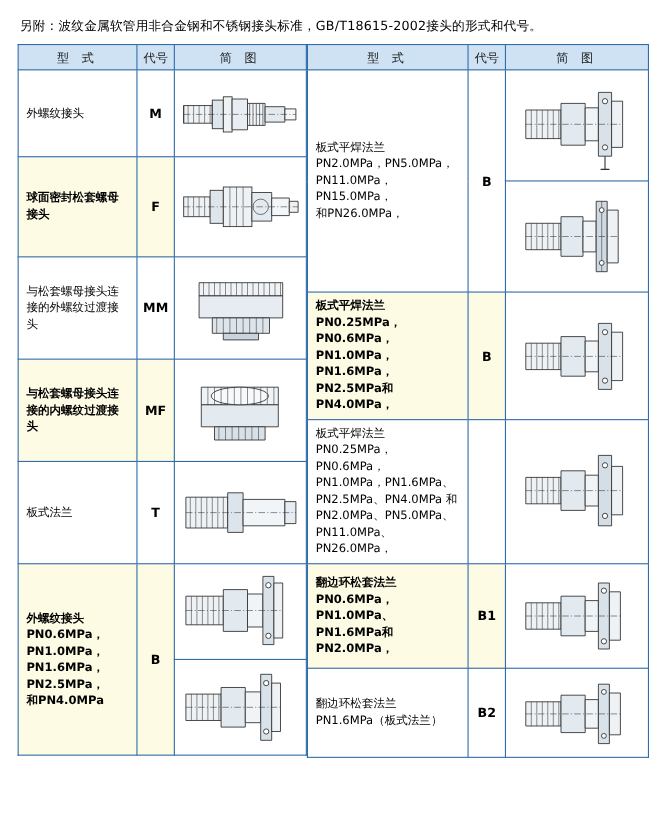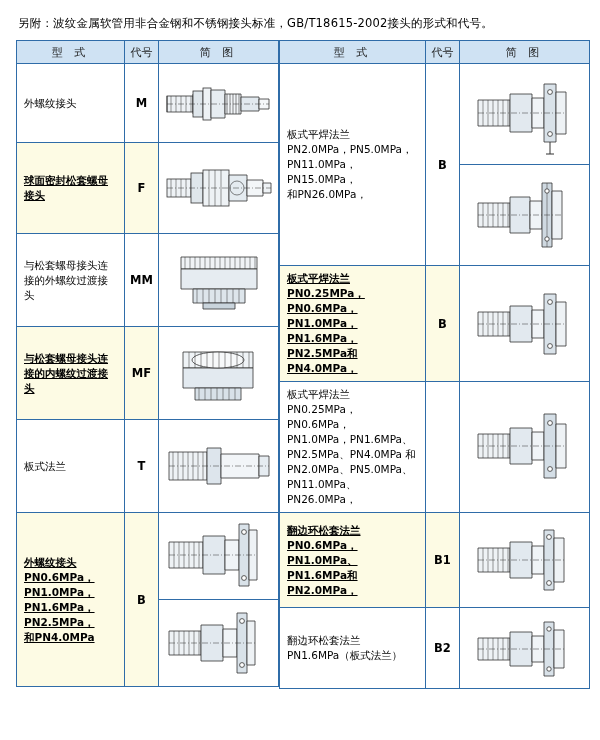--- a/index.html
+++ b/index.html
@@ -67,21 +67,21 @@
     font-weight: bold;
   }
   .yellow { background: #fdfbe4; }
   .white  { background: #ffffff; }
   .fig {
     text-align: center;
     padding: 2px 0;
   }
   .fig svg { display: block; margin: 0 auto; }
   .gap { width: 8px; border: none !important; background: #fff; }
-  .bold { font-weight: bold; text-decoration: underline; }
+  .bold { font-weight: bold; }
 </style>
 </head>
 <body>
 
 <div class="page">
 
   <div class="doc-title">另附：波纹金属软管用非合金钢和不锈钢接头标准，GB/T18615-2002接头的形式和代号。</div>
 
   <div class="tables">
 

